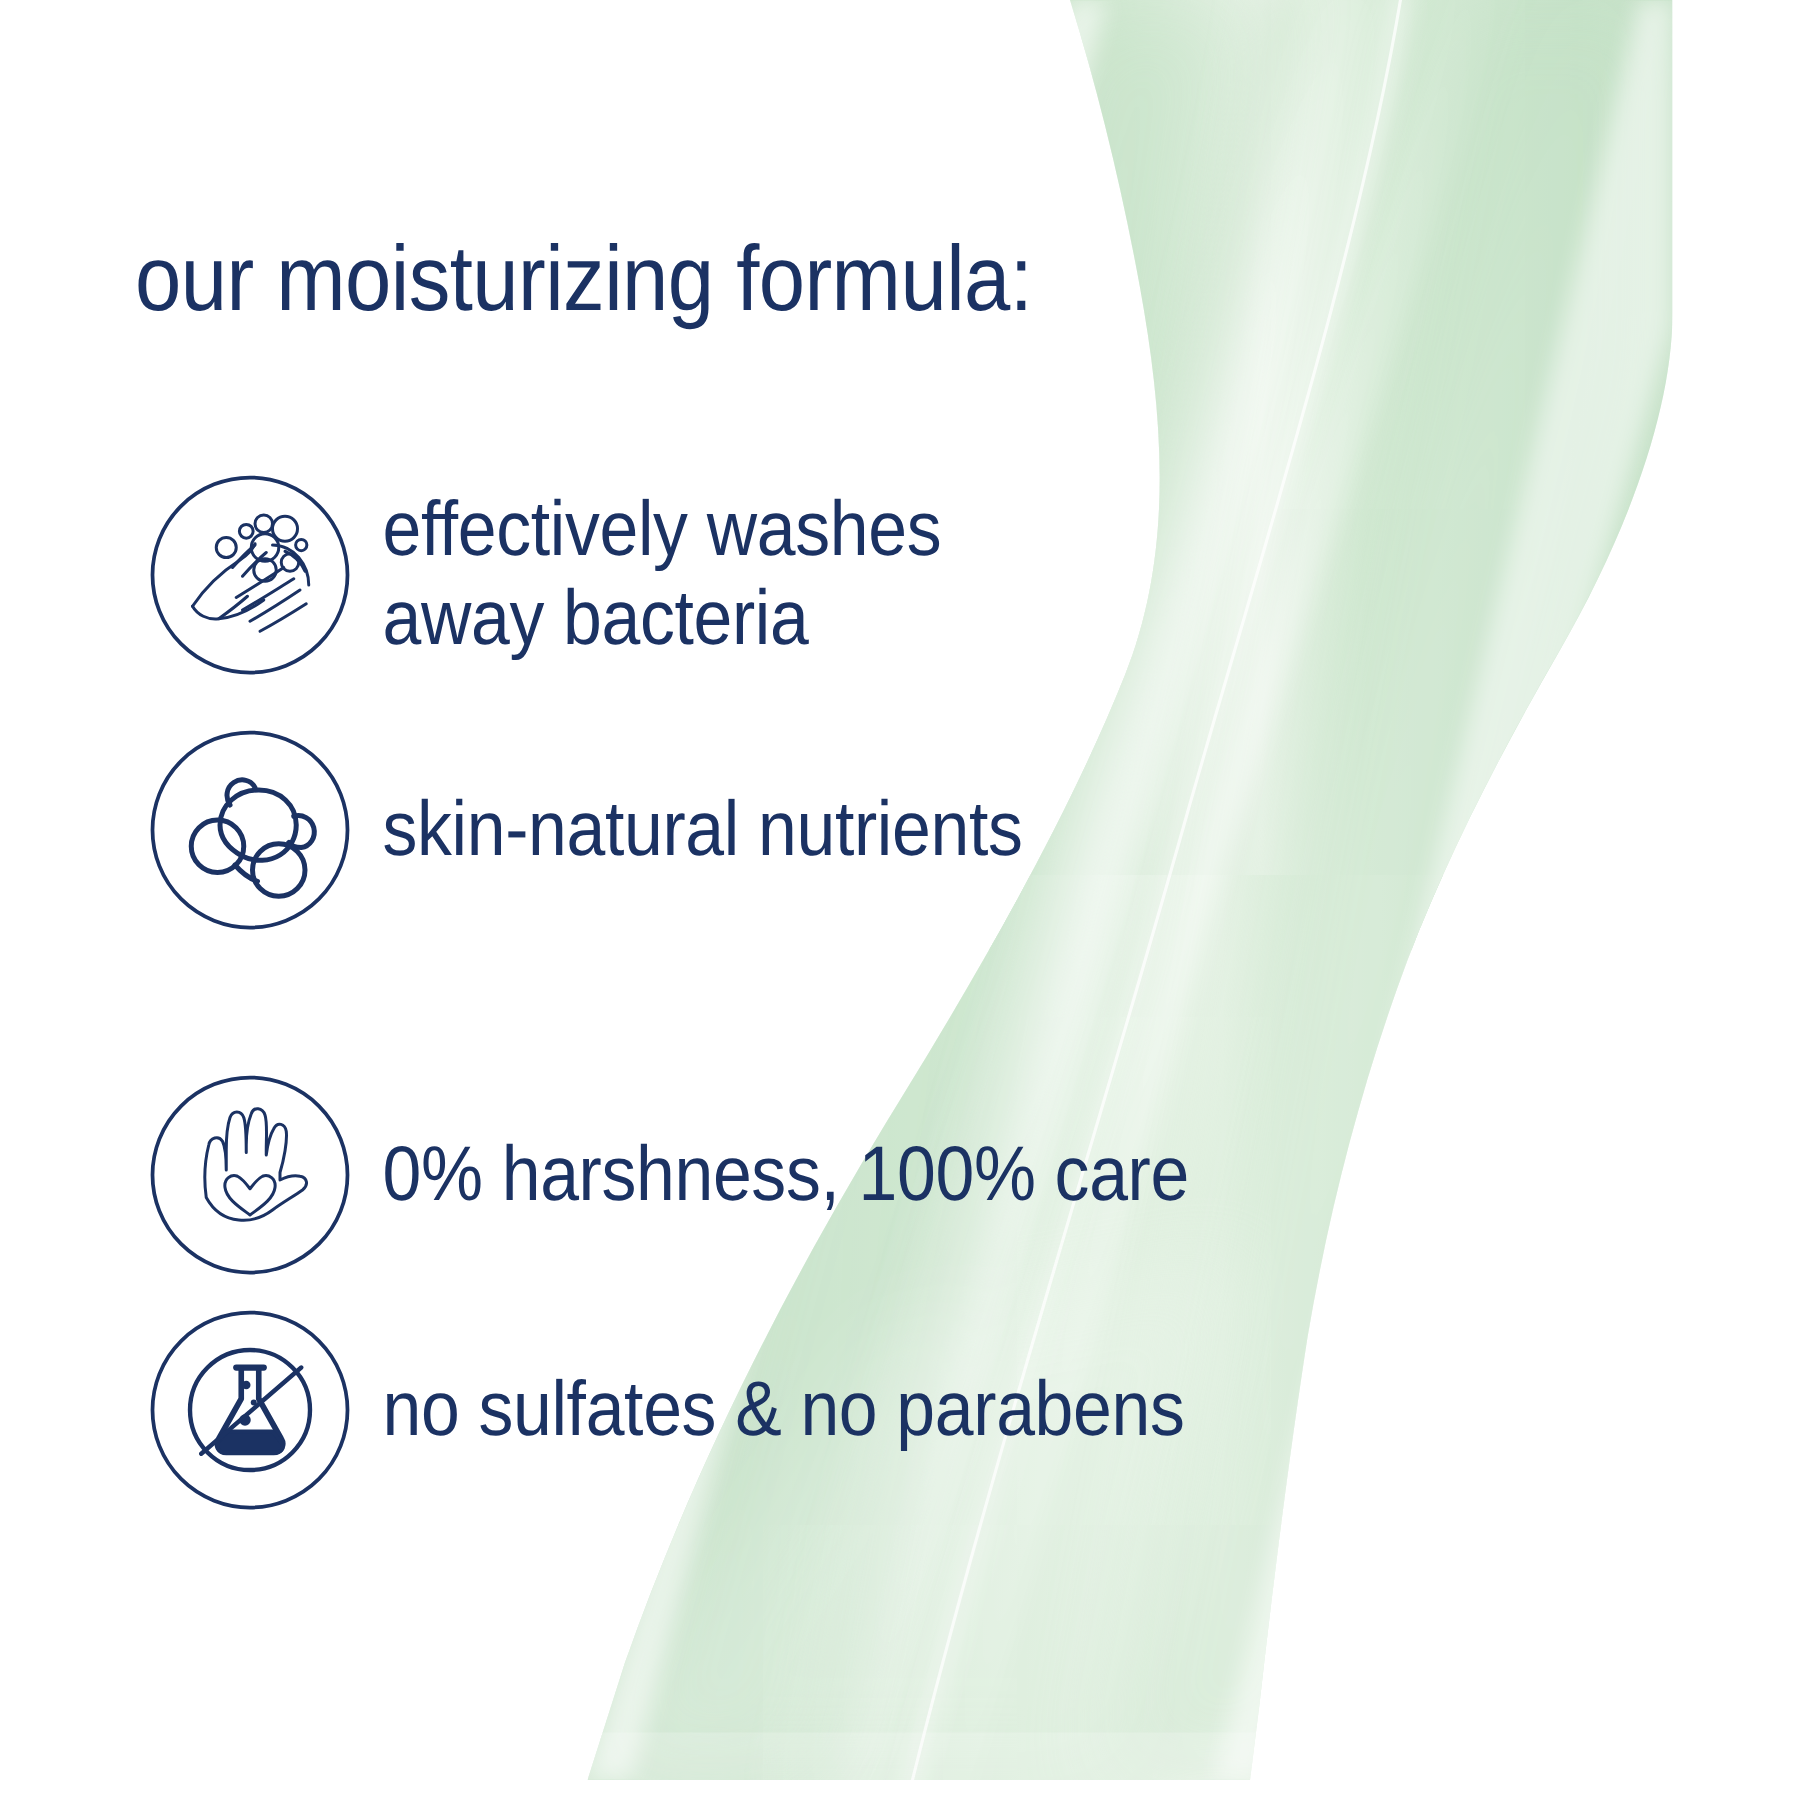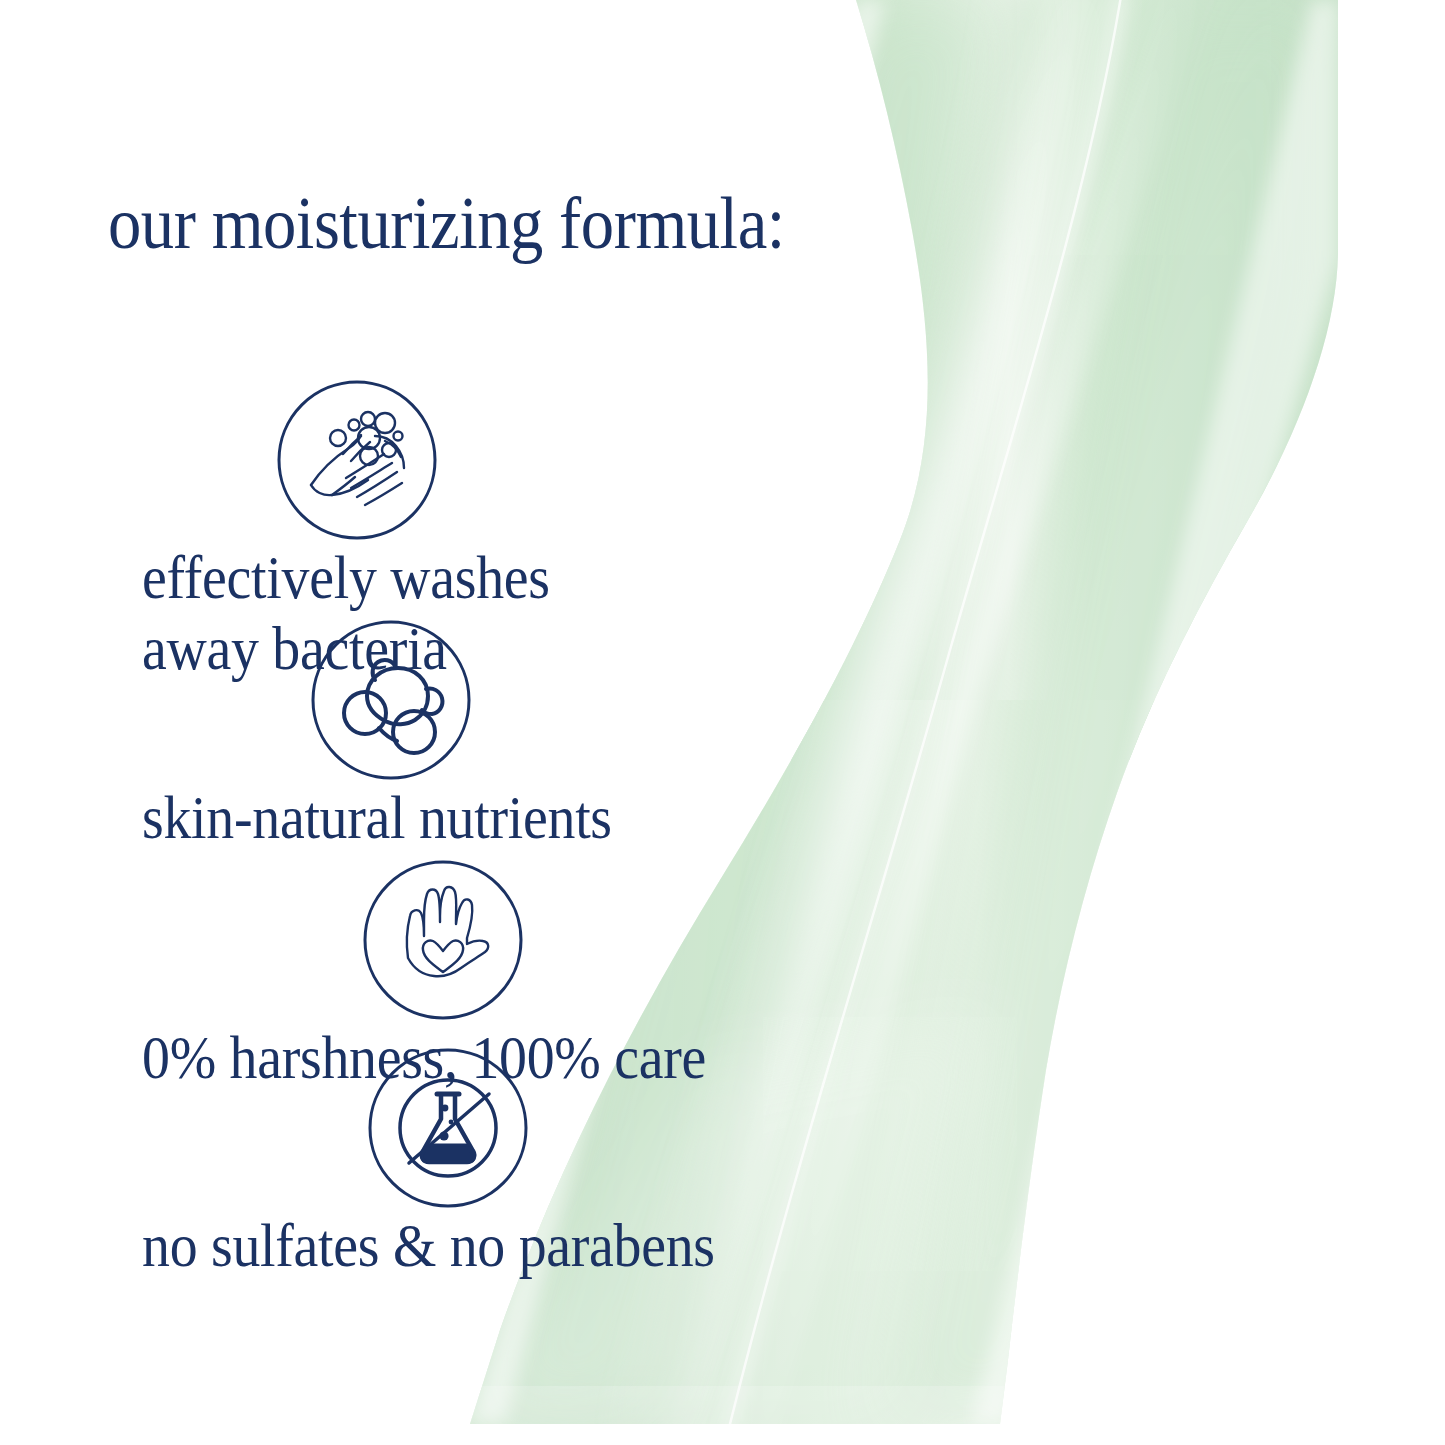--- a/index.html
+++ b/index.html
@@ -6,21 +6,21 @@
     margin: 0;
     padding: 0;
     background: #ffffff;
   }
   #stage {
     position: relative;
     width: 1445px;
     height: 1445px;
     background: #ffffff;
     overflow: hidden;
-    font-family: Liberation Serif, serif;
+    font-family: Liberation Sans, sans-serif;
   }
 
   
   #ribbon-layer {
     position: absolute;
     inset: 0;
     width: 1445px;
     height: 1445px;
     z-index: 0;
     pointer-events: none;
@@ -53,24 +53,23 @@
     top: 0;
     width: 1445px;
   }
 
   .feature-row {
     position: absolute;
     left: 118px;
     display: flex;
     align-items: center;
     height: 164px;
-    flex-direction: column;
   }
   .feature-row[data-row="0"] { top: 378px; }
-  .feature-row[data-row="1"] { top: 618px; }
+  .feature-row[data-row="1"] { top: 582px; }
   .feature-row[data-row="2"] { top: 858px; }
   .feature-row[data-row="3"] { top: 1046px; }
 
   .feature-icon {
     flex: 0 0 auto;
     width: 164px;
     height: 164px;
     position: relative;
   }
   .feature-icon svg {

